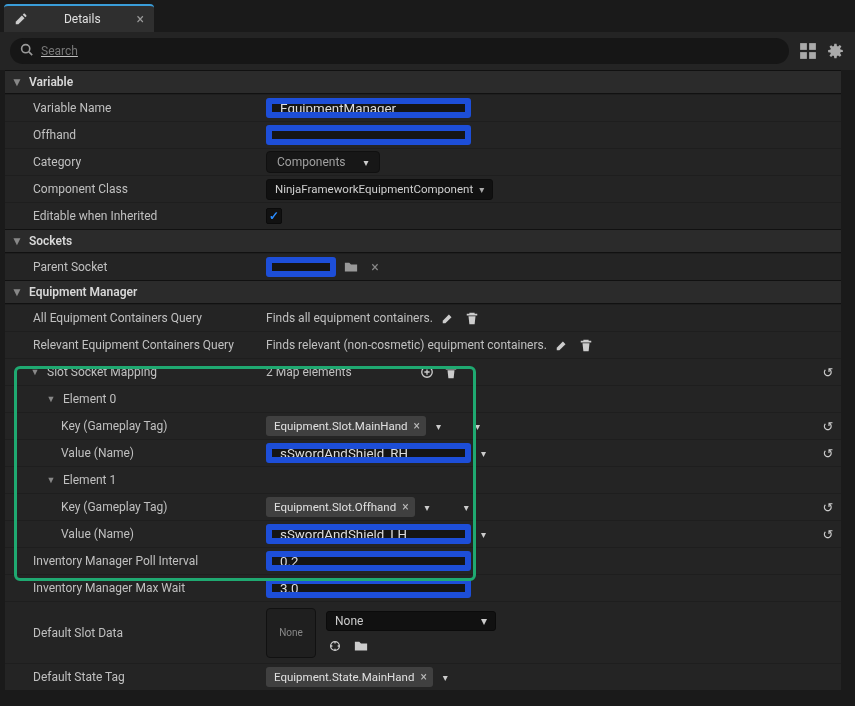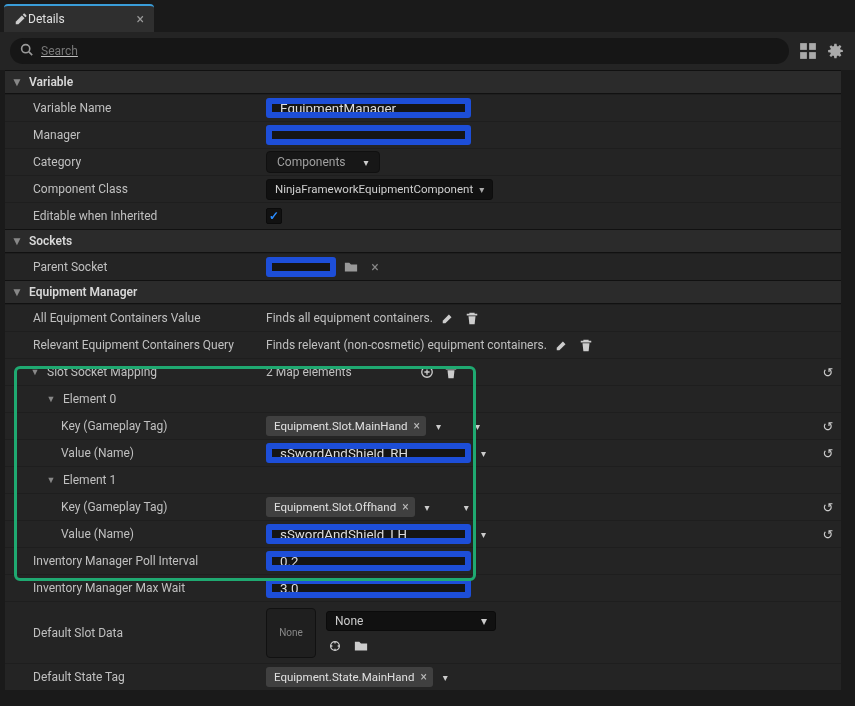--- a/index.html
+++ b/index.html
@@ -1,19 +1,19 @@
 <!DOCTYPE html>
 <html><head>
 <meta charset="utf-8">
 <style>
   * { margin:0; padding:0; box-sizing:border-box; font-family: -apple-system, "Segoe UI", Roboto, Arial, sans-serif; }
   body { background:#1a1a1a; color:#c0c0c0; font-size:12px; width:855px; height:706px; overflow:hidden; position:relative;}
   
   .tab-bar { background:#1a1a1a; height:32px; display:flex; align-items:flex-end; padding-left:4px; }
-  .tab { background:#2f2f2f; color:#e0e0e0; height:28px; display:flex; align-items:center; padding:8px 10px; gap:0; border-radius:4px 4px 0 0; border-top:2px solid #3a9dd9; min-width:150px; }
+  .tab { background:#2f2f2f; color:#e0e0e0; height:28px; display:flex; align-items:center; padding:8px 10px; gap:0; border-radius:4px 4px 0 0; border-top:2px solid #3a9dd9; min-width:150px;text-align:center; }
   .tab .icon { width:14px; height:14px; display:inline-flex; align-items:center; justify-content:center;}
   .tab-title { flex:1; }
   .tab-close { color:#999; font-size:14px; cursor:pointer;}
   
   .toolbar { background:#242424; height:38px; display:flex; align-items:center; padding:0 10px; gap:10px; }
   .search-wrap { flex:1; display:flex; align-items:center; background:#161616; border-radius:14px; height:26px; padding:0 10px; gap:8px;text-decoration:underline; }
   .search-wrap input { flex:1; background:transparent; border:none; color:#c0c0c0; outline:none; font-size:12px;}
   .search-wrap input::placeholder { color:#777; }
   .toolbar-icon { color:#aaa; cursor:pointer; width:18px; height:18px; display:flex; align-items:center; justify-content:center; }
   
@@ -104,21 +104,21 @@
     <span>Variable</span>
   </div>
   <div class="prow">
     <div class="plabel">Variable Name</div>
     <div class="pvalue">
         <input class="txt" value="EquipmentManager" style="">
       </div>
     <div class="ptrail"></div>
   </div>
   <div class="prow">
-    <div class="plabel">Manager</div>
+    <div class="plabel">Offhand</div>
     <div class="pvalue">
         <input class="txt empty" value="" style="">
       </div>
     <div class="ptrail"></div>
   </div>
   <div class="prow">
     <div class="plabel">Category</div>
     <div class="pvalue">
       <div class="combo">
         <span>Components</span>
@@ -162,21 +162,21 @@
     </div>
     <div class="ptrail"></div>
   </div>
 
   <div class="cat">
     <span class="arrow">▼</span>
     <span>Equipment Manager</span>
   </div>
 
   <div class="prow">
-    <div class="plabel">All Equipment Containers Value</div>
+    <div class="plabel">All Equipment Containers Query</div>
     <div class="pvalue">
       <span class="readonly">Finds all equipment containers.</span>
       <span class="icon-btn">
           <svg viewBox="0 0 16 16" fill="#ccc">
             <path d="M2 11l7-7 3 3-7 7H2v-3z"></path>
           </svg>
         </span>
       <span class="icon-btn">
           <svg viewBox="0 0 16 16" fill="#ccc">
             <path d="M5 3V2h6v1h3v2H2V3h3zm-1 3h8l-1 9H5L4 6z"></path>

